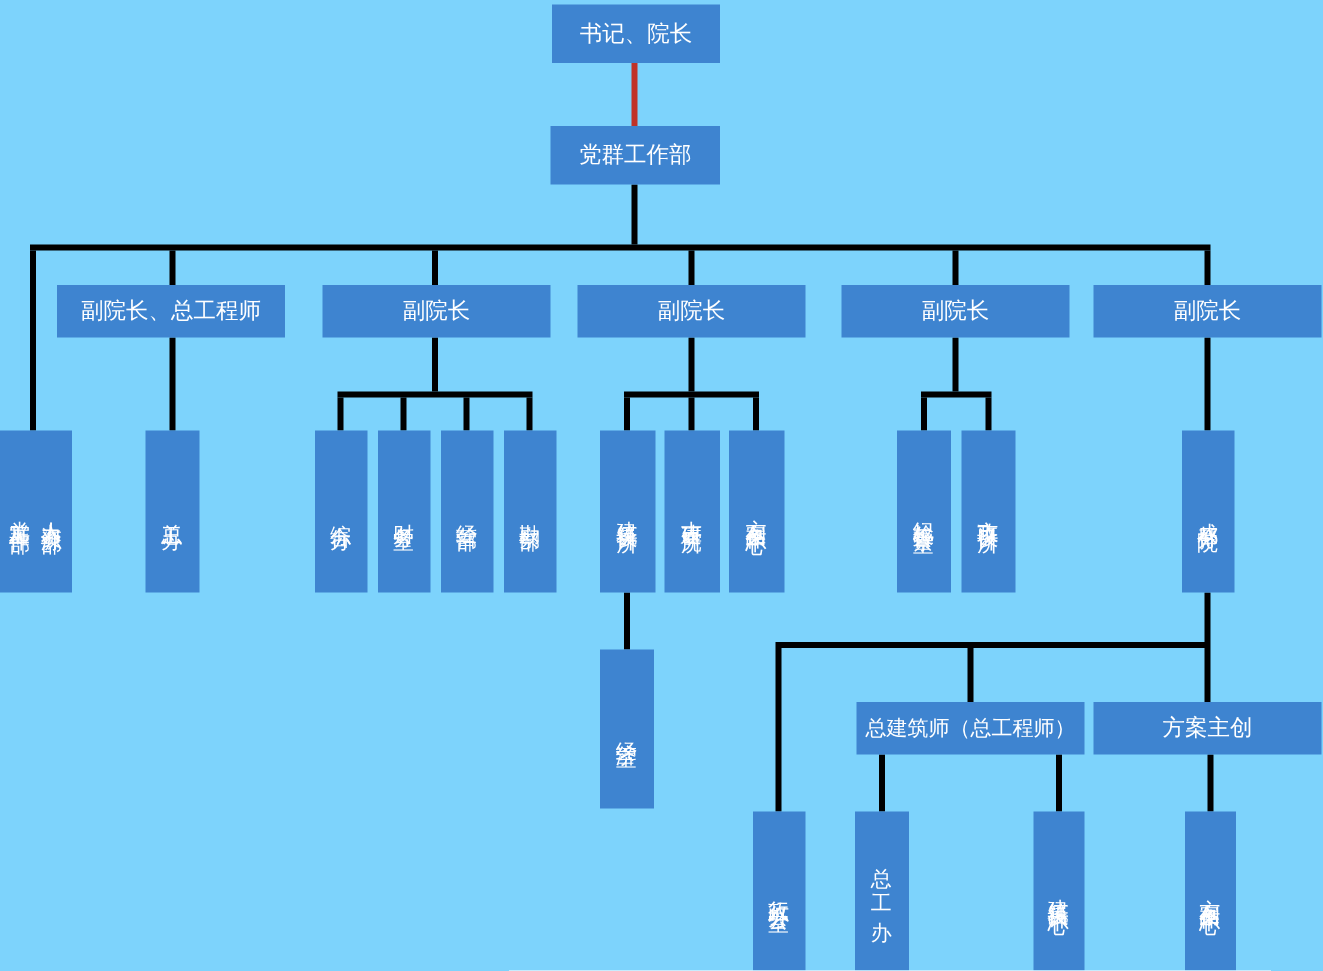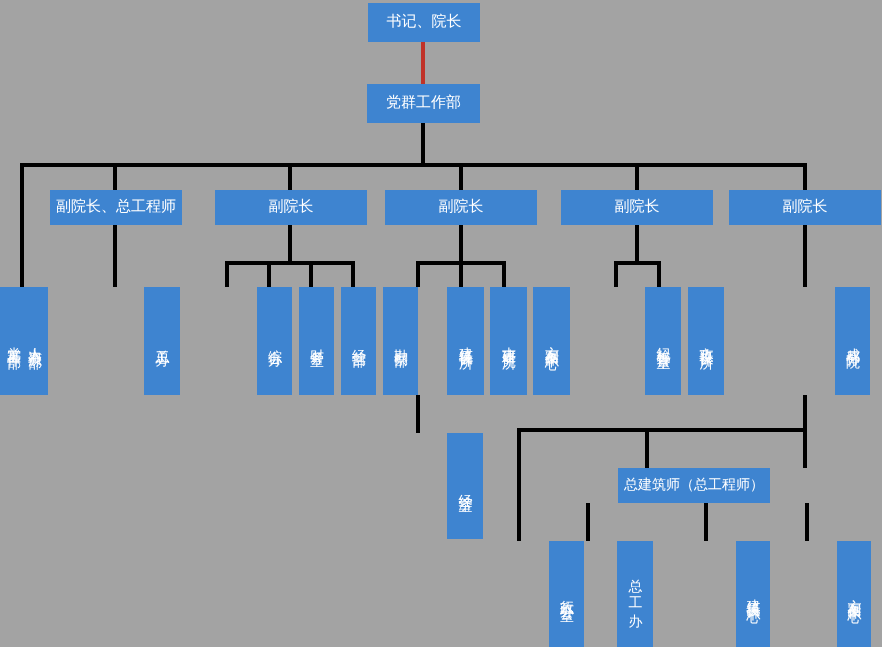--- a/index.html
+++ b/index.html
@@ -1,21 +1,21 @@
 <!DOCTYPE html>
 <html><head>
 <meta charset="utf-8">
 <style>
   html, body { margin: 0; padding: 0; background: #ffffff; }
   #canvas {
     position: relative;
     width: 882px;
     height: 647px;
-    background: #a3a3a3;
-    font-family: Liberation Mono, monospace;
+    background: #7dd3fc;
+    font-family: Liberation Sans, sans-serif;
     overflow: hidden;
   }
   .box {
     position: absolute;
     background: #3E84D0;
     color: #ffffff;
     display: flex;
     align-items: center;
     justify-content: center;
     font-size: 15px;
@@ -32,21 +32,21 @@
     display: flex;
     flex-direction: row;
     gap: 5px;
     font-size: 14px;
   }
   .box-v-dual span {
     writing-mode: vertical-rl;
     text-orientation: upright;
     letter-spacing: 2px;
   }
-  .small { font-size: 14px; margin-left: 47px; }
+  .small { font-size: 14px; }
   .spread { letter-spacing: 18px; }
   .ln {
     position: absolute;
     background: #000000;
   }
   .ln.red { background: #C03228; }
 </style>
 </head>
 <body>
 
@@ -90,21 +90,21 @@
   <div class="ln" style="left:803px;top:432px;width:4px;height:36px"></div>
   <div class="ln" style="left:586px;top:503px;width:4px;height:38px"></div>
   <div class="ln" style="left:704px;top:503px;width:4px;height:38px"></div>
   <div class="ln" style="left:805px;top:503px;width:4px;height:38px"></div>
 
   <div class="ln" style="left:416px;top:395px;width:4px;height:38px"></div>
 
   <div class="box" style="left:368px;top:3px;width:112px;height:39px">书记、院长</div>
   <div class="box" style="left:367px;top:84px;width:113px;height:39px">党群工作部</div>
 
-  <div class="box" style="left:50px;top:190px;width:132px;height:35px">副院长、总工程师</div>
+  <div class="box" style="left:38px;top:190px;width:152px;height:35px">副院长、总工程师</div>
   <div class="box" style="left:215px;top:190px;width:152px;height:35px">副院长</div>
   <div class="box" style="left:385px;top:190px;width:152px;height:35px">副院长</div>
   <div class="box" style="left:561px;top:190px;width:152px;height:35px">副院长</div>
   <div class="box" style="left:729px;top:190px;width:152px;height:35px">副院长</div>
 
   <div class="box box-v-dual" style="left:0px;top:287px;width:48px;height:108px">
     <span>党群工作部</span>
     <span>人力资源部</span>
   </div>
   <div class="box box-v small" style="left:97px;top:287px;width:36px;height:108px">总工办</div>
@@ -119,19 +119,20 @@
   <div class="box box-v small" style="left:486px;top:287px;width:37px;height:108px">方案创作中心</div>
 
   <div class="box box-v small" style="left:598px;top:287px;width:36px;height:108px">纪检督察室</div>
   <div class="box box-v small" style="left:641px;top:287px;width:36px;height:108px">市政设计所</div>
 
   <div class="box box-v small" style="left:788px;top:287px;width:35px;height:108px">成都分院</div>
 
   <div class="box box-v small" style="left:400px;top:433px;width:36px;height:106px">经济室</div>
 
   <div class="box small" style="left:571px;top:468px;width:152px;height:35px">总建筑师（总工程师）</div>
+  <div class="box" style="left:729px;top:468px;width:152px;height:35px">方案主创</div>
 
   <div class="box box-v small" style="left:502px;top:541px;width:35px;height:106px">行政办公室</div>
   <div class="box box-v small spread" style="left:570px;top:541px;width:36px;height:106px">总工办</div>
   <div class="box box-v small" style="left:689px;top:541px;width:34px;height:106px">建筑设计中心</div>
   <div class="box box-v small" style="left:790px;top:541px;width:34px;height:106px">方案创作中心</div>
 
 </div>
 
 </body></html>

